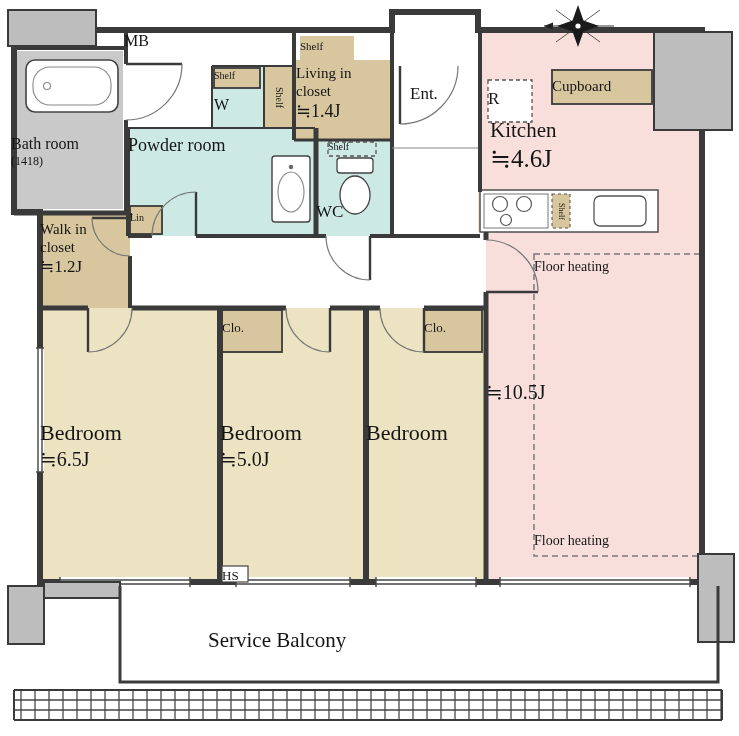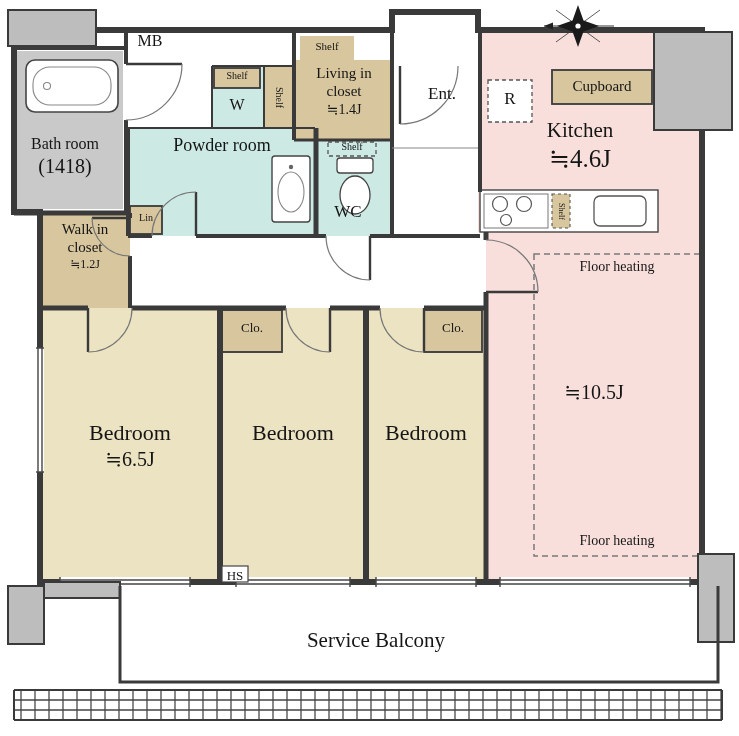--- a/index.html
+++ b/index.html
@@ -3,21 +3,21 @@
 <meta charset="utf-8">
 <style>
   :root{
     --wall:#3a3a3a; --gray:#bdbdbd; --beige:#ece3c2; --tan:#d8c79e;
     --pink:#f8dfdc; --teal:#cde9e3;
   }
   html,body{margin:0;padding:0;background:#fff;}
   .plan{position:relative;width:739px;height:736px;background:#fff;overflow:hidden;
         font-family:"Liberation Serif","DejaVu Serif",serif;color:#151515;}
   .plan-svg{position:absolute;left:0;top:0;}
-  .lbl{position:absolute;text-align:center;line-height:1.22;white-space:nowrap;}
+  .lbl{position:absolute;line-height:1.22;white-space:nowrap;}
   .vlbl{position:absolute;writing-mode:vertical-rl;display:flex;align-items:center;justify-content:center;white-space:nowrap;}
   
   .f-beige{fill:var(--beige);} .f-tan{fill:var(--tan);} .f-pink{fill:var(--pink);}
   .f-teal{fill:var(--teal);}
   .w6{stroke:var(--wall);stroke-width:6;fill:none;}
   .w5{stroke:var(--wall);stroke-width:5;fill:none;}
   .w4{stroke:var(--wall);stroke-width:4;fill:none;}
   .w3{stroke:var(--wall);stroke-width:3;fill:none;}
   .w2{stroke:var(--wall);stroke-width:2;fill:none;}
   .ln{stroke:#444;stroke-width:1.4;fill:none;}
@@ -240,75 +240,76 @@
     <polygon points="544,26 553,22.5 553,29.5" fill="#222"></polygon>
     <polygon points="578,5 583.5,20.5 599,26 583.5,31.5 578,47 572.5,31.5 557,26 572.5,20.5" fill="#1a1a1a"></polygon>
     <circle cx="578" cy="26" r="2.6" fill="#fff"></circle>
   </g>
 </svg>
 
 <div class="lbl" style="left:124px;top:31px;width:52px;font-size:16px">MB</div>
 
 <div class="lbl" style="left:11px;top:134px;width:108px;font-size:16px">
   <div>Bath room</div>
-  <div style="font-size:20px">(1418)</div>
+  <div style="font-size:12px">(1418)</div>
 </div>
 
 <div class="lbl" style="left:128px;top:135px;width:188px;font-size:18px">Powder room</div>
 
 <div class="lbl" style="left:214px;top:70px;width:46px;font-size:10px">Shelf</div>
 <div class="lbl" style="left:214px;top:95px;width:46px;font-size:16px">W</div>
 <div class="vlbl" style="left:264px;top:70px;width:30px;height:56px;font-size:10px">Shelf</div>
 
 <div class="lbl" style="left:300px;top:40px;width:54px;font-size:11px">Shelf</div>
 <div class="lbl" style="left:296px;top:64px;width:96px;font-size:15px">
   <div>Living in</div>
   <div>closet</div>
-  <div style="font-size:14px">≒1.4J</div>
+  <div style="font-size:18px">≒1.4J</div>
 </div>
 
 <div class="lbl" style="left:410px;top:84px;width:64px;font-size:17px">Ent.</div>
 <div class="lbl" style="left:488px;top:89px;width:44px;font-size:17px">R</div>
 <div class="lbl" style="left:552px;top:77px;width:100px;font-size:15px">Cupboard</div>
 
 <div class="lbl" style="left:490px;top:118px;width:180px;font-size:21px">
   <div>Kitchen</div>
   <div style="font-size:25px">≒4.6J</div>
 </div>
 
 <div class="lbl" style="left:328px;top:141px;width:48px;font-size:10px">Shelf</div>
 <div class="lbl" style="left:316px;top:202px;width:64px;font-size:17px">WC</div>
 <div class="vlbl" style="left:550px;top:195px;width:22px;height:32px;font-size:8px">Shelf</div>
 
 <div class="lbl" style="left:130px;top:212px;width:32px;font-size:10px">Lin</div>
 
 <div class="lbl" style="left:40px;top:220px;width:90px;font-size:15px">
   <div>Walk in</div>
   <div>closet</div>
-  <div style="font-size:12px">≒1.2J</div>
+  <div style="font-size:17px">≒1.2J</div>
 </div>
 
 <div class="lbl" style="left:222px;top:320px;width:60px;font-size:13px">Clo.</div>
 <div class="lbl" style="left:424px;top:320px;width:58px;font-size:13px">Clo.</div>
 
 <div class="lbl" style="left:40px;top:420px;width:180px;font-size:22px">
   <div>Bedroom</div>
   <div style="font-size:20px">≒6.5J</div>
 </div>
 <div class="lbl" style="left:220px;top:420px;width:146px;font-size:22px">
   <div>Bedroom</div>
+  <div style="font-size:20px">≒5.0J</div>
 </div>
 <div class="lbl" style="left:366px;top:420px;width:120px;font-size:22px">
   <div>Bedroom</div>
 </div>
 
 <div class="lbl" style="left:486px;top:380px;width:216px;font-size:22px">
   <div style="font-size:20px">≒10.5J</div>
 </div>
 
 <div class="lbl" style="left:534px;top:258px;width:166px;font-size:14px">Floor heating</div>
 <div class="lbl" style="left:534px;top:532px;width:166px;font-size:14px">Floor heating</div>
 
 <div class="lbl" style="left:222px;top:568px;width:26px;font-size:13px">HS</div>
 
-<div class="lbl" style="left:196px;top:628px;width:360px;font-size:21px">Service Balcony</div>
+<div class="lbl" style="left:208px;top:628px;width:360px;font-size:21px">Service Balcony</div>
 
 </div>
 
 </body></html>

